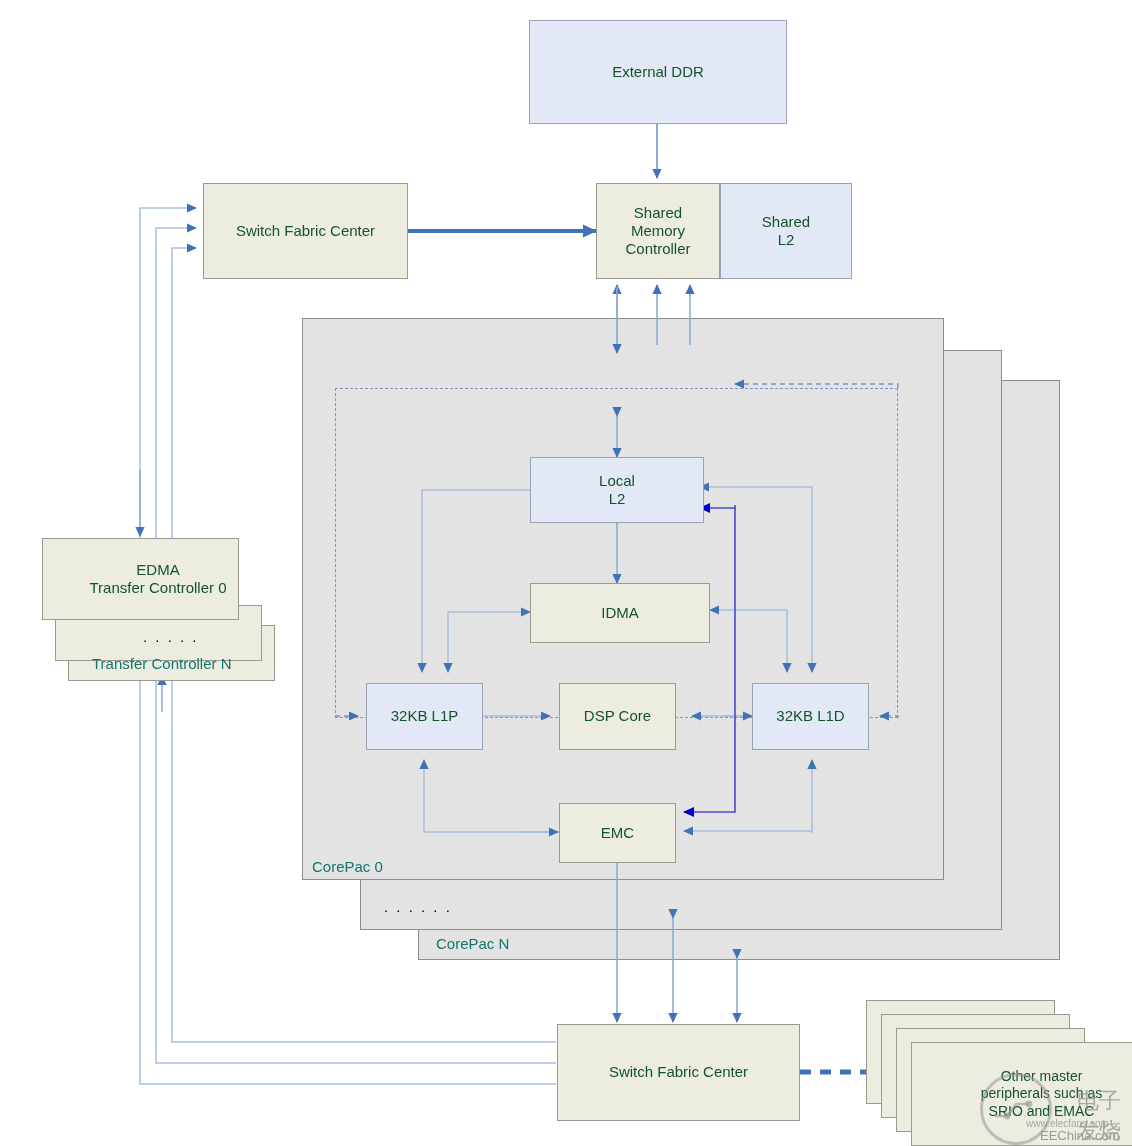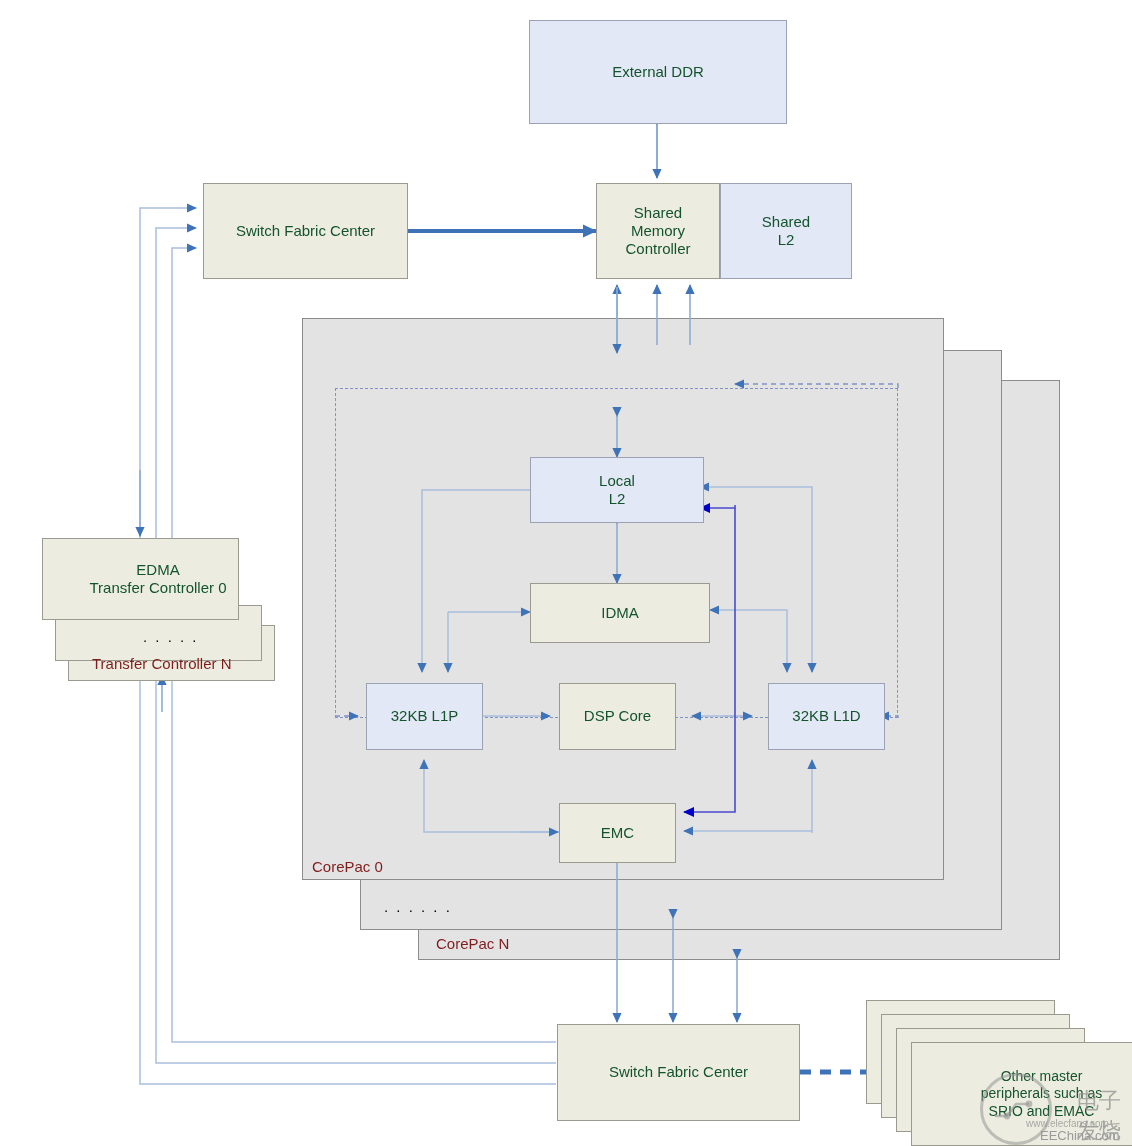--- a/index.html
+++ b/index.html
@@ -9,21 +9,21 @@
   svg.wires{position:absolute;left:0;top:0;width:1132px;height:1146px;pointer-events:none;}
 
   .box{position:absolute;box-sizing:border-box;display:flex;align-items:center;
        justify-content:center;text-align:center;line-height:1.22;
        font-size:15px;color:#14532d;white-space:pre-line;}
   .olive{background:#ECEDE0;border:1px solid #9a9a8e;}
   .blue{background:#E2E8F5;border:1px solid #9aa2b4;}
   .gray{background:#E3E3E3;border:1px solid #8c8c8c;}
   .plainbox{background:#ECEDE0;border:1px solid #9a9a8e;padding-left:35px;}
 
-  .corner-label{position:absolute;font-size:15px;color:#7f1d1d;}
+  .corner-label{position:absolute;font-size:15px;color:#0f766e;}
   .dots{position:absolute;font-size:15px;color:#000;letter-spacing:2px;}
   .dashed-zone{position:absolute;border:1px dashed #8193c4;box-sizing:border-box;
        background:transparent;}
   .watermark{position:absolute;color:#9a9a9a;font-size:13px;}
   .wm-logo{position:absolute;width:72px;height:72px;border-radius:50%;
        border:3px solid rgba(150,150,150,.55);box-sizing:border-box;}
   .wm-cn{position:absolute;font-size:22px;color:rgba(140,140,140,.72);
        font-family:"DejaVu Sans",sans-serif;margin-left:37px;}
   .wm-url{position:absolute;font-size:10px;color:rgba(150,150,150,.8);}
 </style>
@@ -156,21 +156,21 @@
 
   <div class="box blue" style="left:530px;top:457px;width:174px;height:66px;">Local
 L2</div>
 
   <div class="box olive" style="left:530px;top:583px;width:180px;height:60px;">IDMA</div>
 
   <div class="box blue" style="left:366px;top:683px;width:117px;height:67px;">32KB L1P</div>
 
   <div class="box olive" style="left:559px;top:683px;width:117px;height:67px;">DSP Core</div>
 
-  <div class="box blue" style="left:752px;top:683px;width:117px;height:67px;margin-left:16px;">32KB L1D</div>
+  <div class="box blue" style="left:752px;top:683px;width:117px;height:67px;">32KB L1D</div>
 
   <div class="box olive" style="left:559px;top:803px;width:117px;height:60px;">EMC</div>
 
   <div class="box plainbox" style="left:68px;top:625px;width:207px;height:56px;"></div>
   <div class="box plainbox" style="left:55px;top:605px;width:207px;height:56px;"></div>
   <div class="box plainbox" style="left:42px;top:538px;width:197px;height:82px;">EDMA
 Transfer Controller 0</div>
   <div class="corner-label" style="left:92px;top:655px;">Transfer Controller N</div>
   <div class="dots" style="left:143px;top:628px;">. . . . .</div>
 

